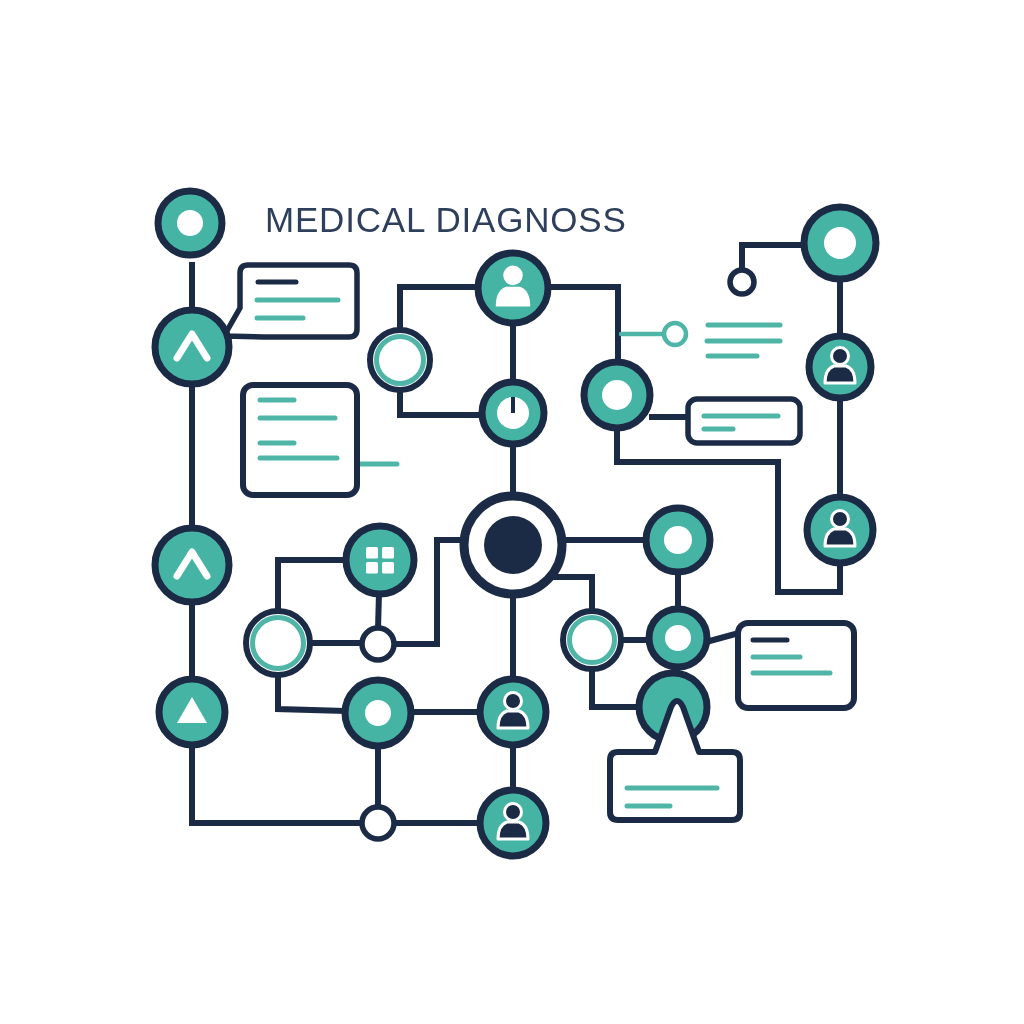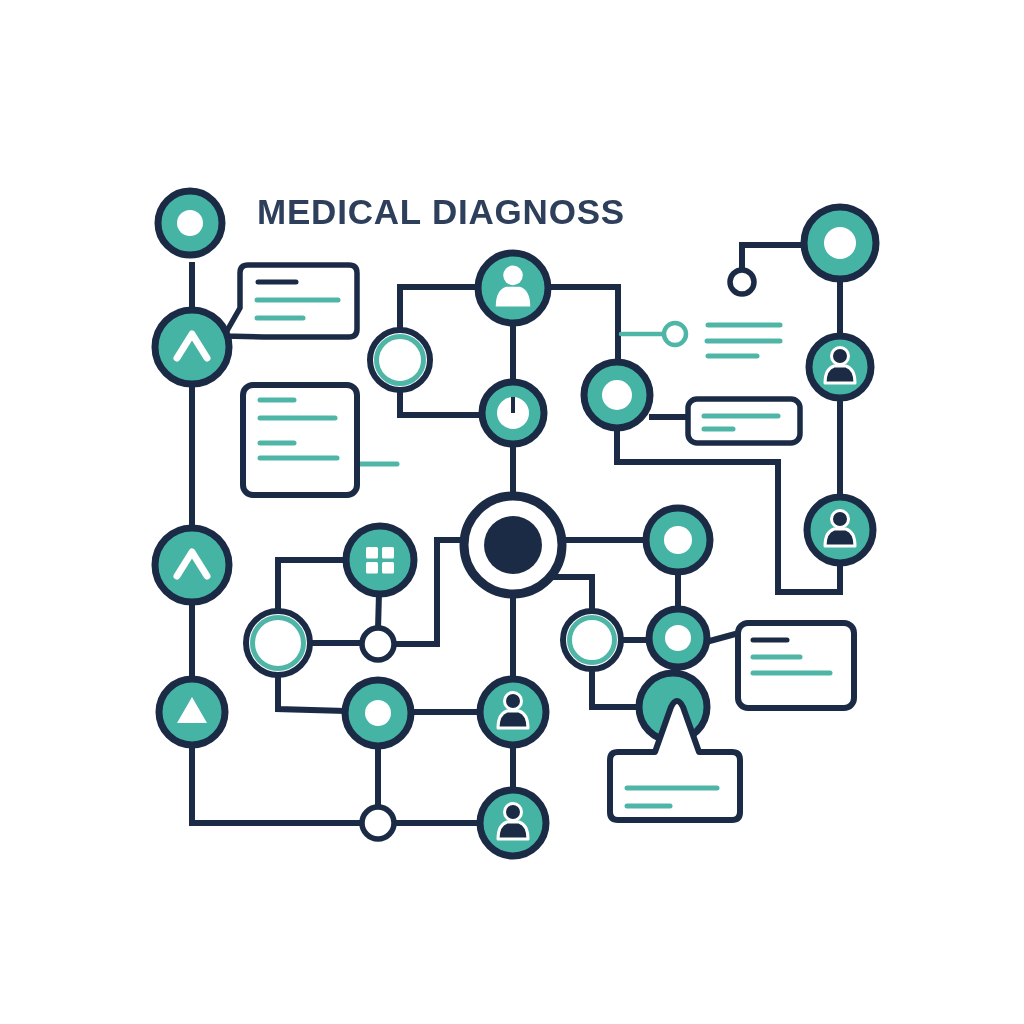--- a/index.html
+++ b/index.html
@@ -2,22 +2,22 @@
 <html><head>
 <meta charset="utf-8">
 <style>
   html,body{margin:0;padding:0;}
   body{
     width:1024px;height:1024px;background:#ffffff;position:relative;overflow:hidden;
     font-family:"Liberation Sans", sans-serif;
   }
   .stage{position:absolute;inset:0;}
   .title{
-    position:absolute;left:253px;top:188px;margin:4px;
-    font-size:35px;font-weight:bold;letter-spacing:0.8px;color:#2E3F5C;
+    position:absolute;left:253px;top:188px;margin:12px;
+    font-size:35px;font-weight:normal;letter-spacing:0.8px;color:#2E3F5C;
   }
   svg{position:absolute;left:0;top:0;}
 </style>
 </head>
 <body>
 
 <div class="stage">
   <h1 class="title">MEDICAL DIAGNOSS</h1>
   <svg id="canvas" width="1024" height="1024" viewBox="0 0 1024 1024">
       <g>

